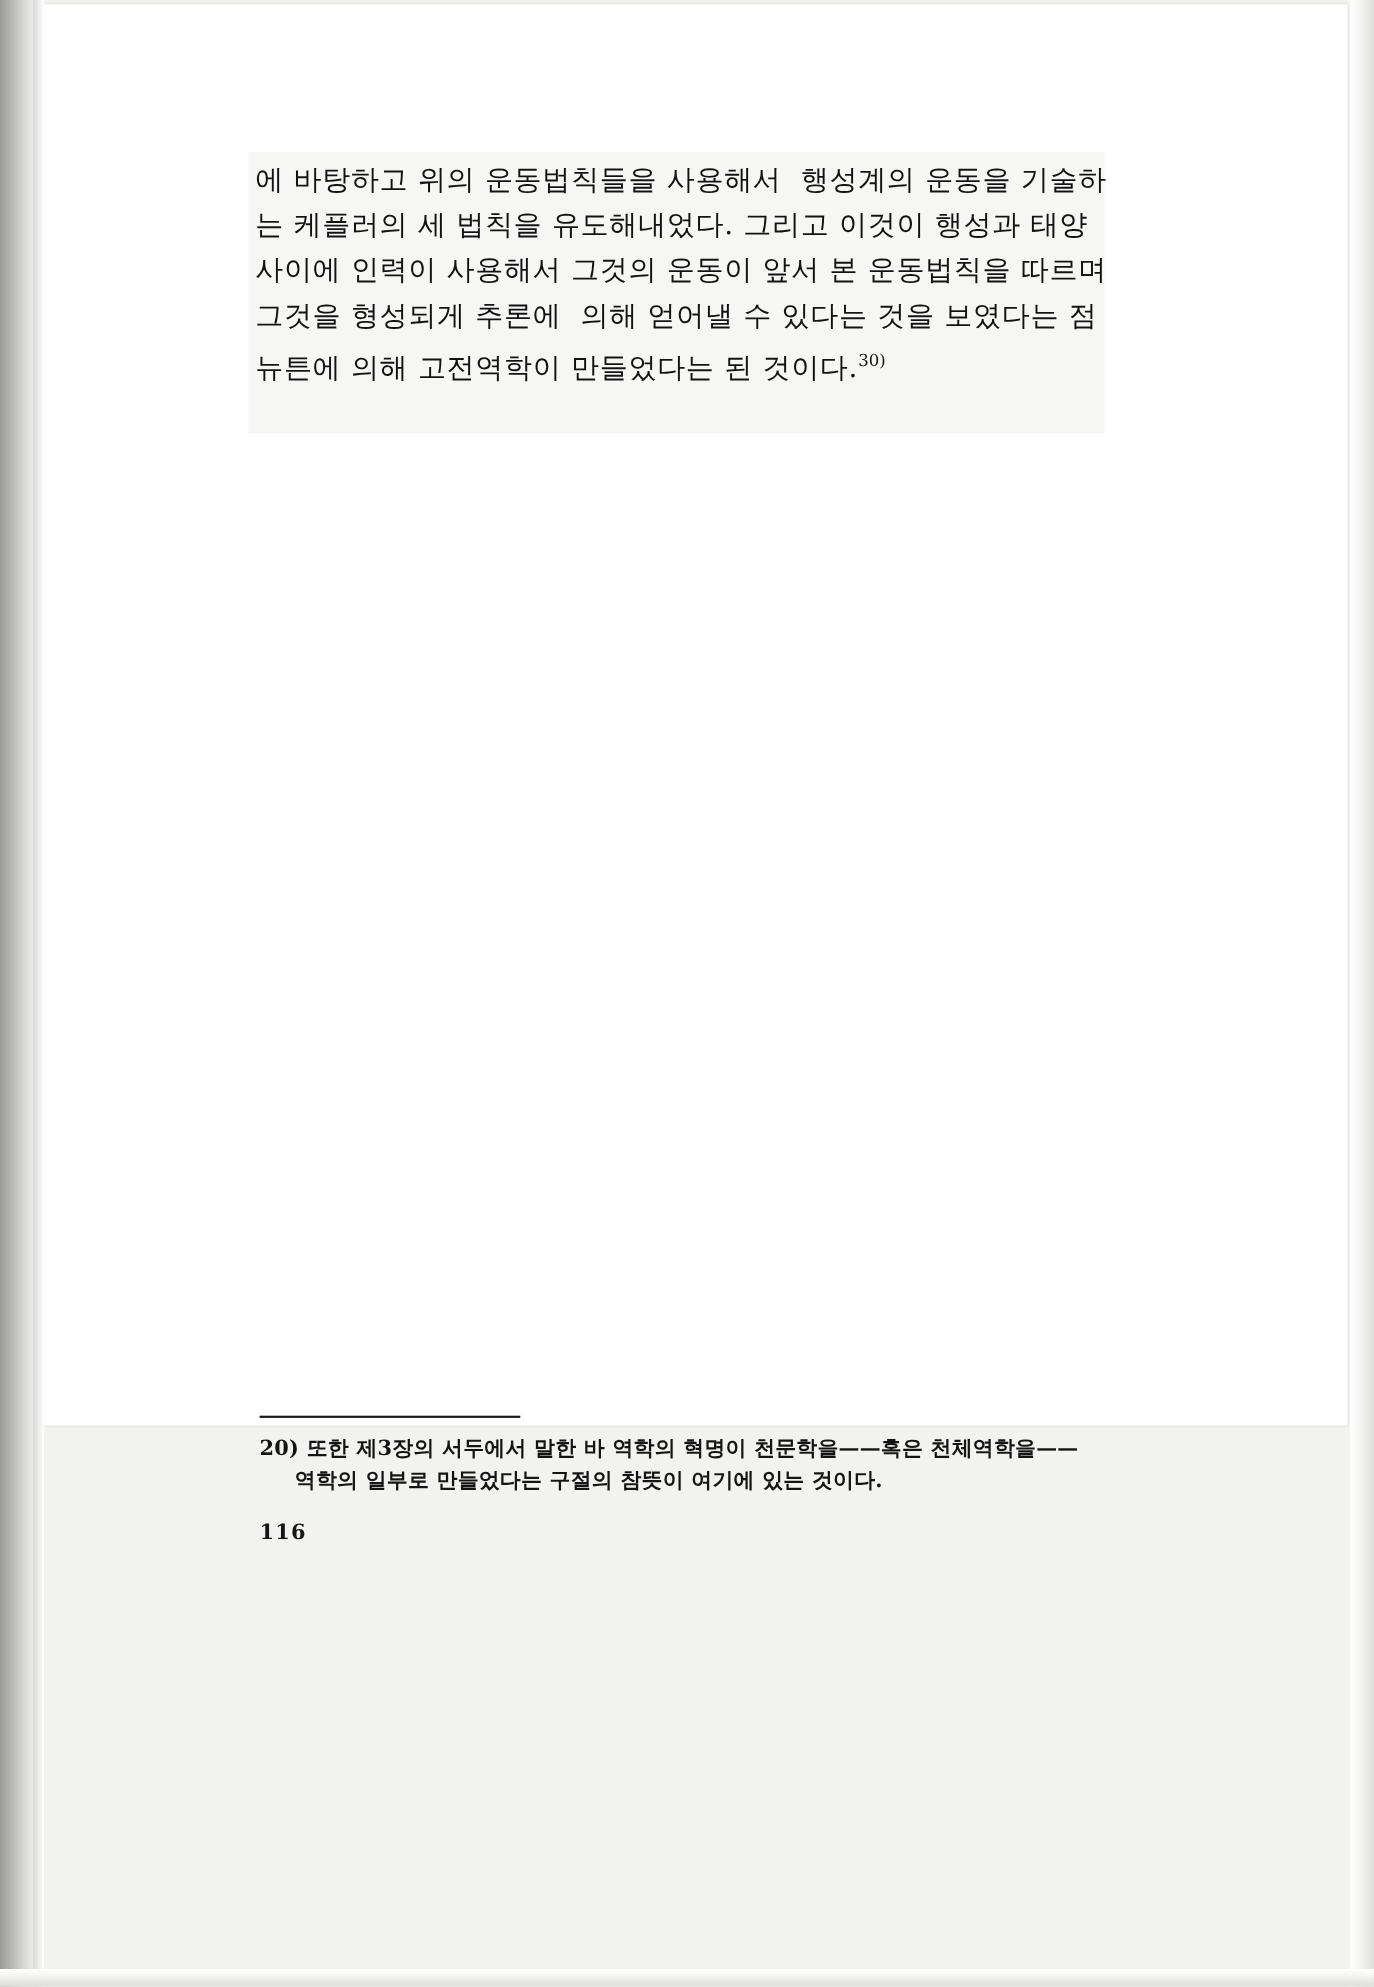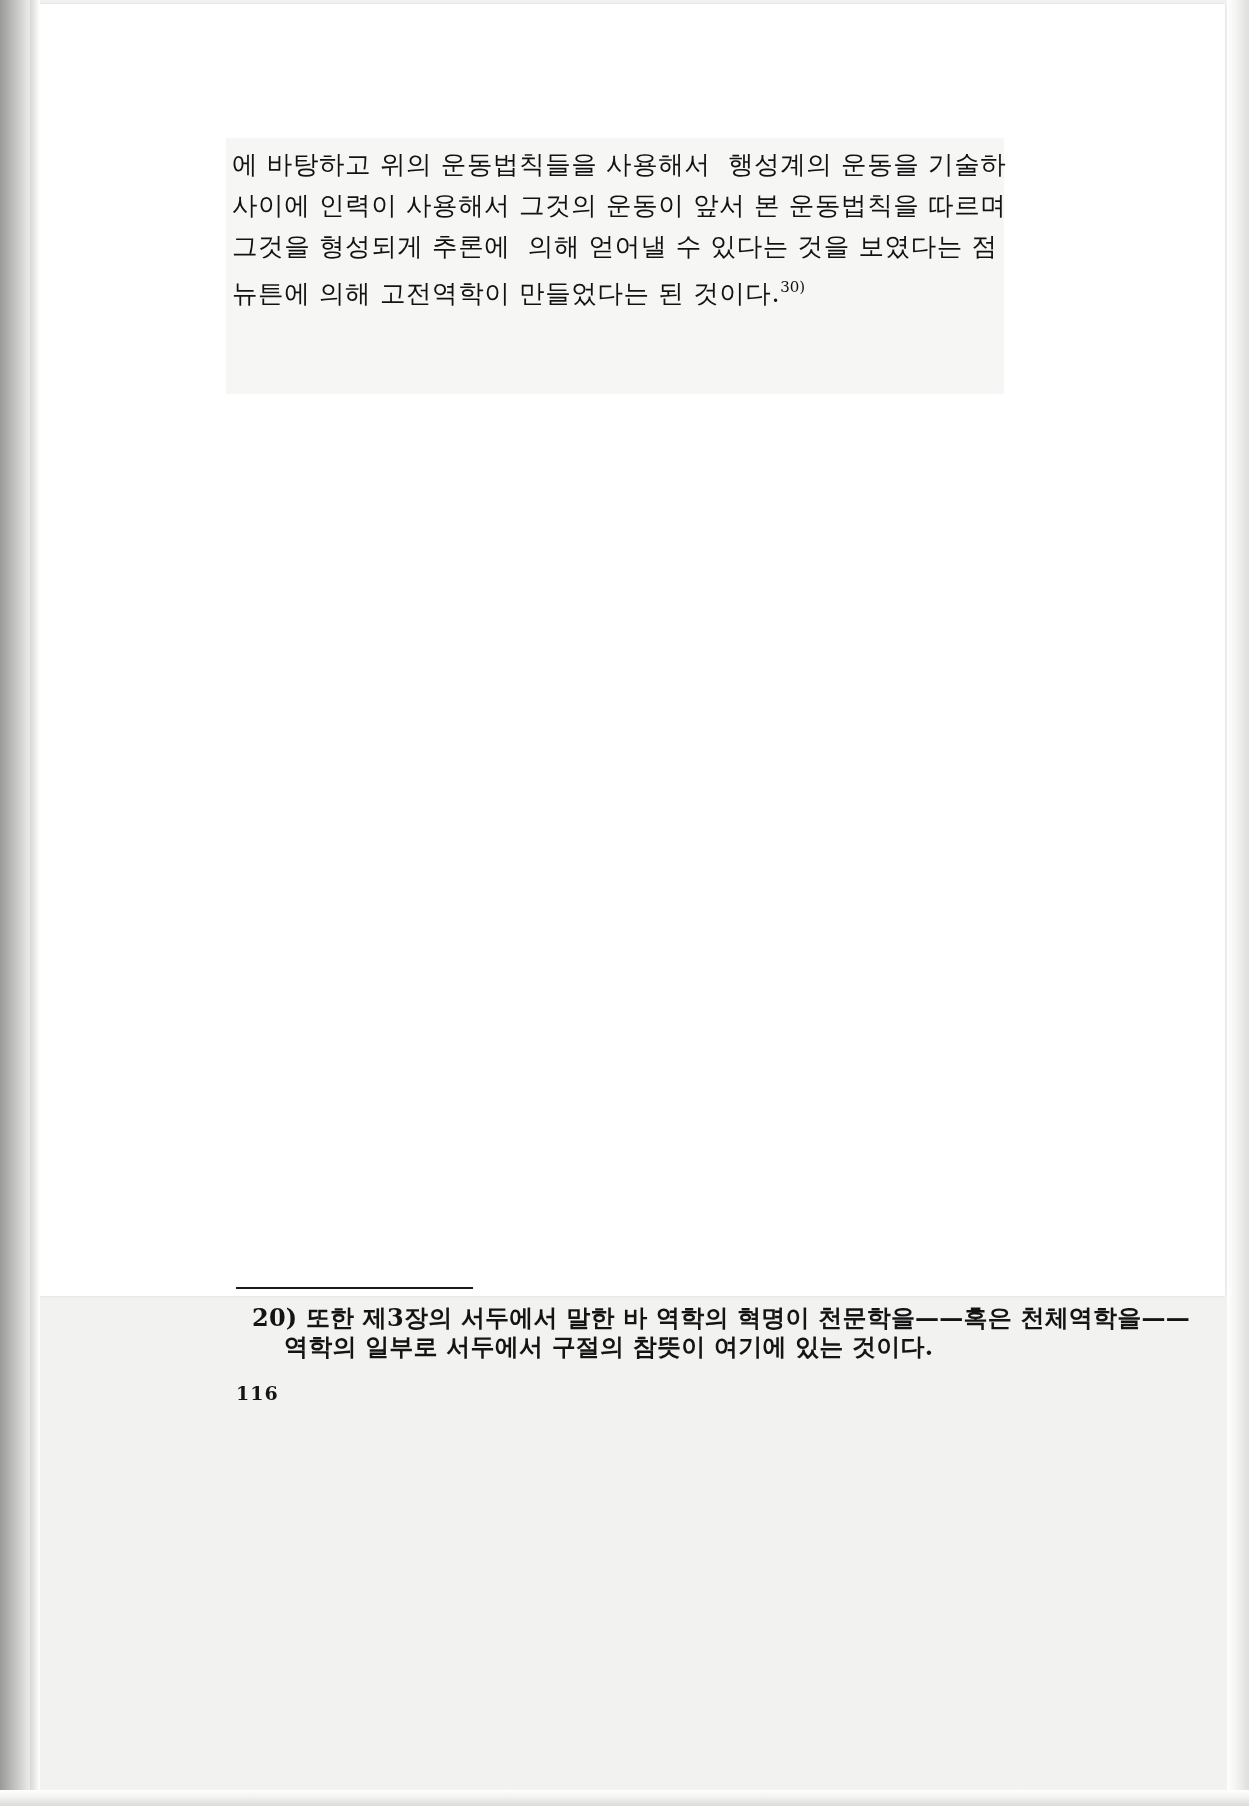--- a/index.html
+++ b/index.html
@@ -103,27 +103,26 @@
     width: 790px;
   }
   #footnote-rule {
     width: 237px;
     height: 0;
     border-top: 2.5px solid #1a1a1a;
     margin-bottom: 14px;
   }
   .footnote-line {
     font-family: "DejaVu Serif", "Liberation Serif", serif;
-    font-size: 24px;
+    font-size: 19px;
     line-height: 29px;
     color: #141414;
     white-space: pre;
     letter-spacing: 0.2px;
     font-weight: 600;
-    margin-left: 16px;
   }
   .footnote-indent {
     padding-left: 32px;
   }
 
   
   #page-number {
     position: absolute;
     left: 196px;
     top: 1378px;
@@ -149,29 +148,30 @@
 <body>
 
 <div id="scan-canvas">
 
   <div id="page-sheet">
 
     <div id="para-tint"></div>
 
     <div id="text-column">
       <div class="body-line">에 바탕하고 위의 운동법칙들을 사용해서  행성계의 운동을 기술하</div>
+      <div class="body-line">는 케플러의 세 법칙을 유도해내었다. 그리고 이것이 행성과 태양</div>
       <div class="body-line">사이에 인력이 사용해서 그것의 운동이 앞서 본 운동법칙을 따르며</div>
       <div class="body-line">그것을 형성되게 추론에  의해 얻어낼 수 있다는 것을 보였다는 점</div>
       <div class="body-line"><span>뉴튼에 의해 고전역학이 만들었다는 된 것이다.</span><span class="sup-ref">30)</span></div>
     </div>
 
     <div id="footnote-block">
       <div id="footnote-rule"></div>
       <div class="footnote-line">20) 또한 제3장의 서두에서 말한 바 역학의 혁명이 천문학을——혹은 천체역학을——</div>
-      <div class="footnote-line footnote-indent">역학의 일부로 서두에서 구절의 참뜻이 여기에 있는 것이다.</div>
+      <div class="footnote-line footnote-indent">역학의 일부로 만들었다는 구절의 참뜻이 여기에 있는 것이다.</div>
     </div>
 
     <div id="page-number">116</div>
 
   </div>
 
   <div id="binding-shadow"></div>
   <div id="binding-edge"></div>
   <div id="right-edge"></div>
   <div id="bottom-edge"></div>

